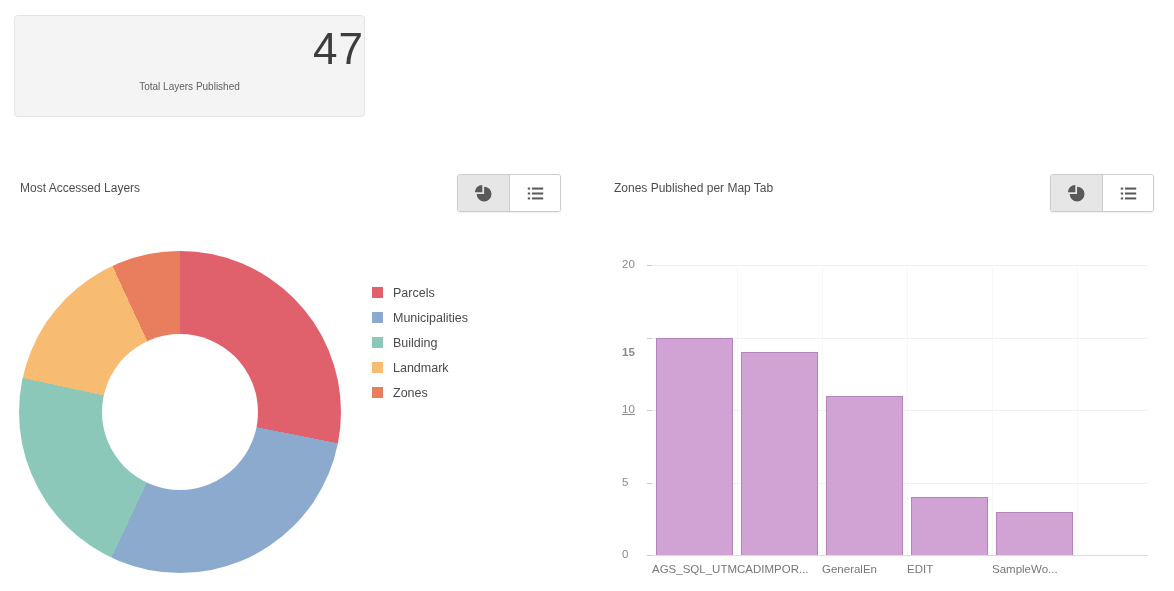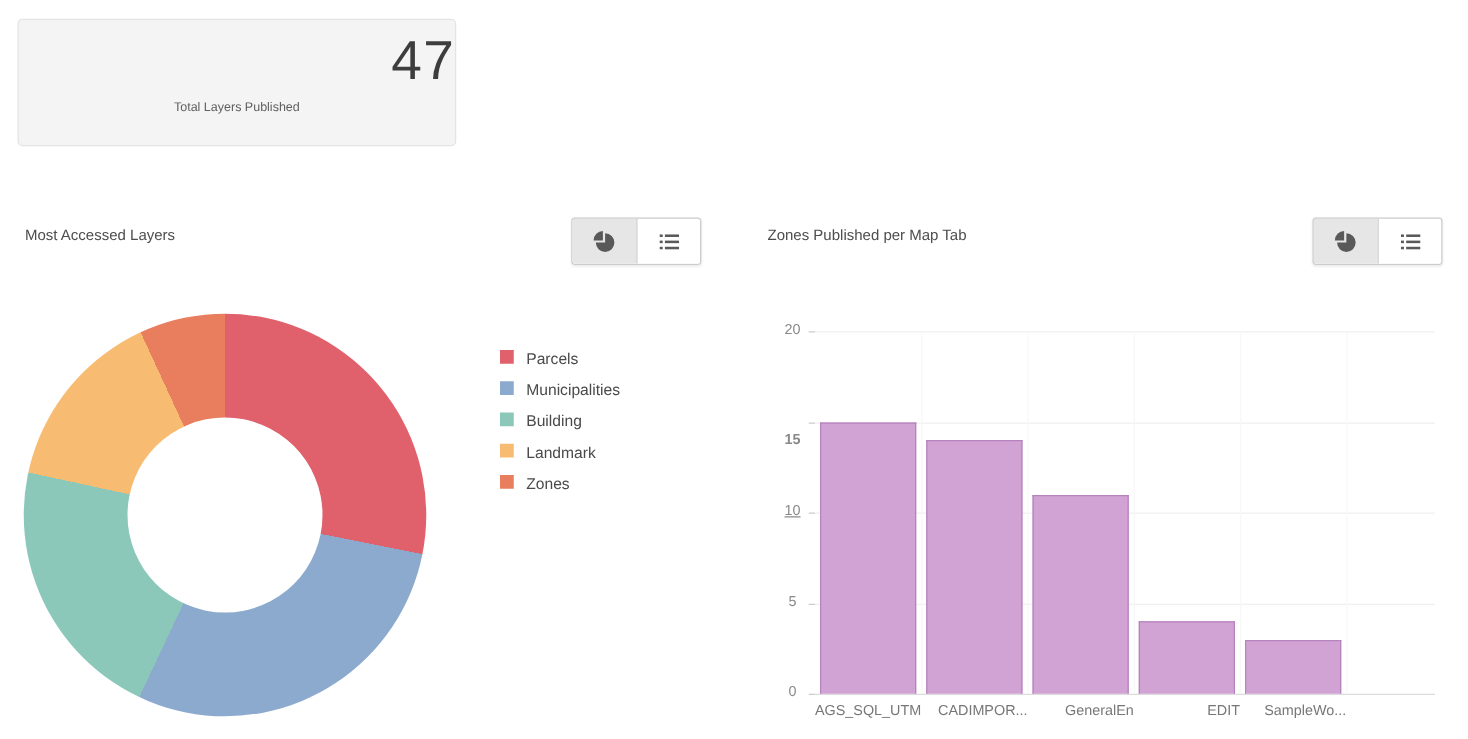--- a/index.html
+++ b/index.html
@@ -78,47 +78,47 @@
   .donut-hole {
     position: absolute; left: 50%; top: 50%;
     width: 156px; height: 156px;
     margin: -78px 0 0 -78px;
     background: #ffffff;
     border-radius: 50%;
   }
 
   
   .legend { position: absolute; left: 372px; top: 280px; }
-  .legend-item { display: flex; align-items: flex-start; height: 25px; cursor: pointer; margin-left: 28px; }
+  .legend-item { display: flex; align-items: center; height: 25px; cursor: pointer; }
   .legend-swatch { width: 11px; height: 11px; margin-right: 10px; flex: 0 0 auto; }
   .legend-label { font-size: 12.5px; color: #4a4a4a; }
 
   
   .bar-chart { position: absolute; left: 622px; top: 245px; width: 534px; height: 346px; }
   .plot { position: absolute; left: 30px; top: 20px; width: 496px; height: 290px; }
   .gridline-h { position: absolute; left: 0; width: 100%; height: 1px; background: #f0f0f0; }
   .gridline-h.base { background: #dcdcdc; }
   .gridline-v { position: absolute; top: 0; height: 100%; width: 1px; background: #f7f7f7; }
   .tick-mark { position: absolute; left: 25px; width: 5px; height: 1px; background: #cccccc; }
   .y-tick-label {
     position: absolute; left: 0; width: 24px;
-    text-align: center;
+    text-align: left;
     font-size: 11.5px; color: #8a8a8a;
   }
   .bar {
     position: absolute; bottom: 0;
     width: 77px;
     background: #d0a3d4;
     border: 1px solid #b783bd;
     border-bottom: none;
   }
   .x-tick-label {
     position: absolute; top: 318px;
     width: 85px;
-    text-align: right;
+    text-align: left;
     font-size: 11.5px; color: #777777;
     white-space: nowrap; overflow: hidden;
   }
 </style>
 </head>
 <body>
 
 <div class="stat-card">
   <div class="stat-value">47</div>
   <div class="stat-label">Total Layers Published</div>

